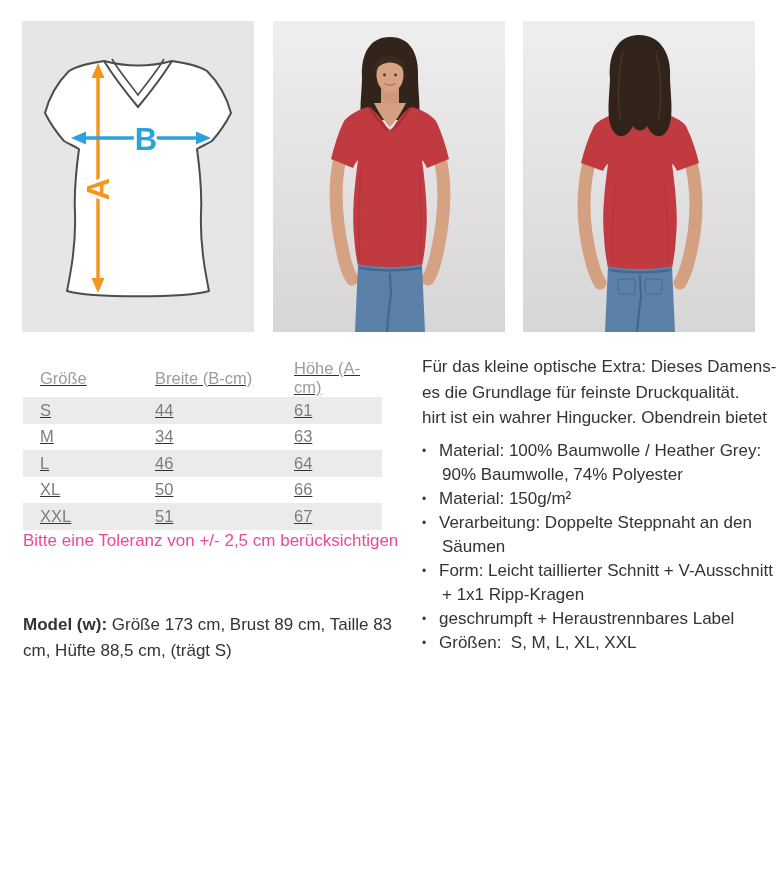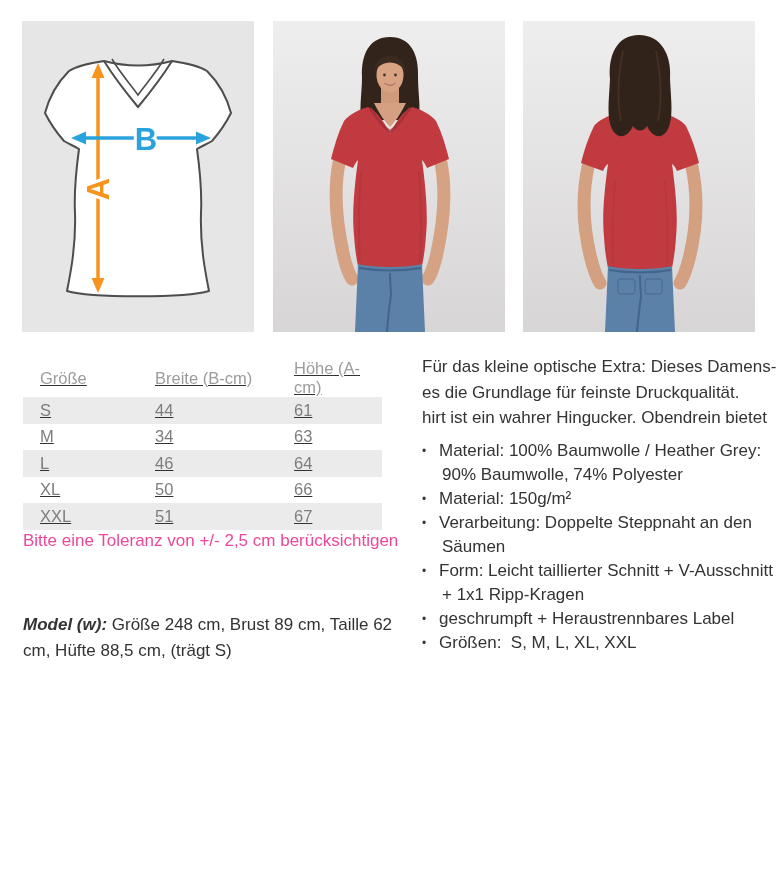--- a/index.html
+++ b/index.html
@@ -19,21 +19,21 @@
   #size-table col.c1{width:115px;} #size-table col.c2{width:139px;} #size-table col.c3{width:105px;}
   #size-table th{font-weight:400;color:#9c9c9c;text-align:left;padding:0 0 0 17px;height:28px;}
   #size-table td{color:#7d7d7d;text-align:left;padding:0 0 0 17px;height:26.5px;}
   #size-table tr.stripe td{background:#ebebeb;}
 
   
   #tolerance{position:absolute;left:23px;top:528px;font-size:17px;line-height:26px;
              color:#ec4899;white-space:pre;}
   #model-info{position:absolute;left:23px;top:612px;font-size:17px;line-height:26px;color:#333;}
   #model-info .m-line{white-space:pre;}
-  #model-info b{font-weight:700;font-style:italic;}
+  #model-info b{font-weight:700;}
 
   
   #description{position:absolute;left:422px;top:354px;width:368px;font-size:17px;color:#333;}
   #description .d-line{line-height:25.5px;white-space:pre;}
   #bullet-list{list-style:none;margin:8px 0 0 0;padding:0;}
   #bullet-list li{display:flex;}
   .b-marker{width:17px;flex:0 0 17px;font-size:12px;line-height:24px;color:#3a3a3a;}
   .b-lines{flex:1;}
   .b-line{line-height:24px;white-space:pre;}
   .b-line + .b-line{padding-left:3px;}
@@ -181,21 +181,21 @@
         <td>XXL</td>
         <td>51</td>
         <td>67</td>
       </tr>
     </tbody>
   </table>
 
   <div id="tolerance">Bitte eine Toleranz von +/- 2,5 cm berücksichtigen</div>
 
   <div id="model-info">
-    <div class="m-line"><b>Model (w):</b><span> Größe 248 cm, Brust 89 cm, Taille 62</span></div>
+    <div class="m-line"><b>Model (w):</b><span> Größe 173 cm, Brust 89 cm, Taille 83</span></div>
     <div class="m-line">cm, Hüfte 88,5 cm, (trägt S)</div>
   </div>
 
   <div id="description">
     <div>
       <div class="d-line">Für das kleine optische Extra: Dieses Damens-</div>
       <div class="d-line">es die Grundlage für feinste Druckqualität.</div>
       <div class="d-line">hirt ist ein wahrer Hingucker. Obendrein bietet</div>
     </div>
     <ul id="bullet-list">

